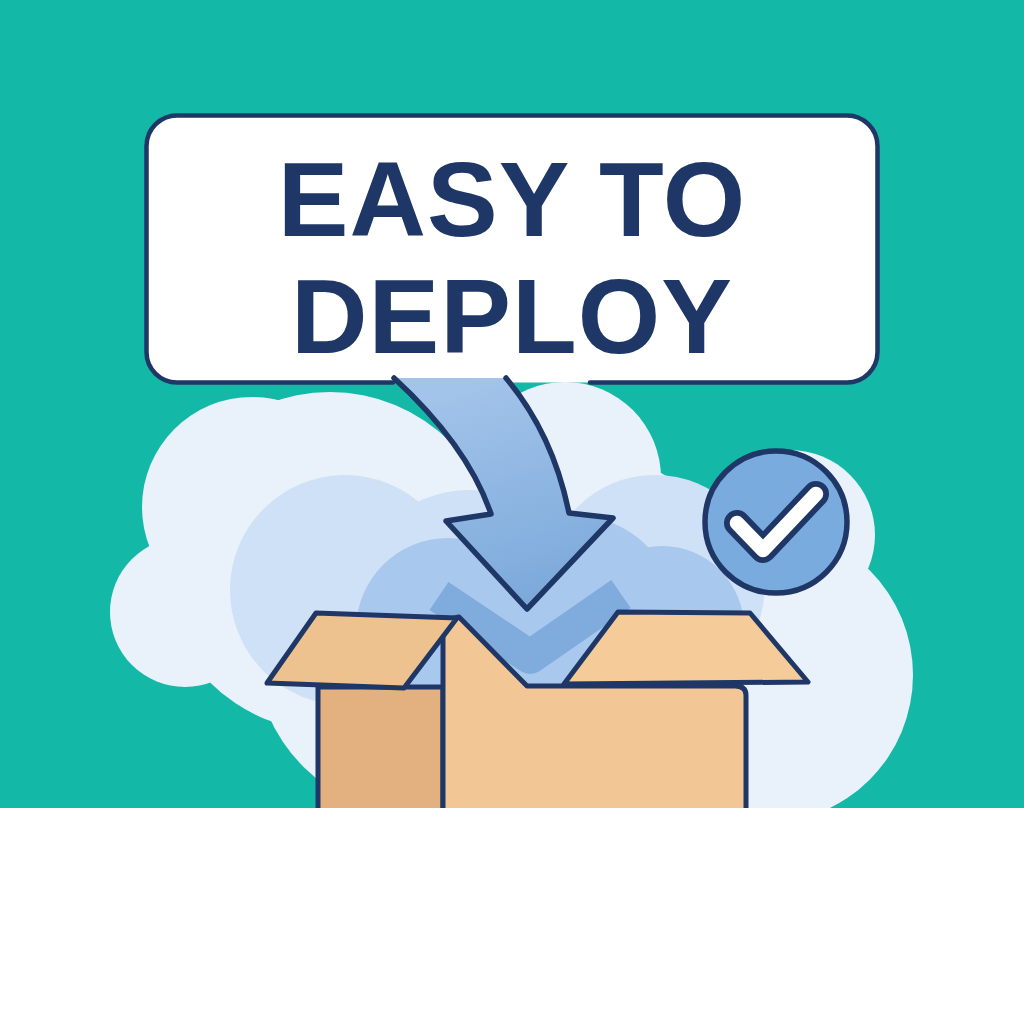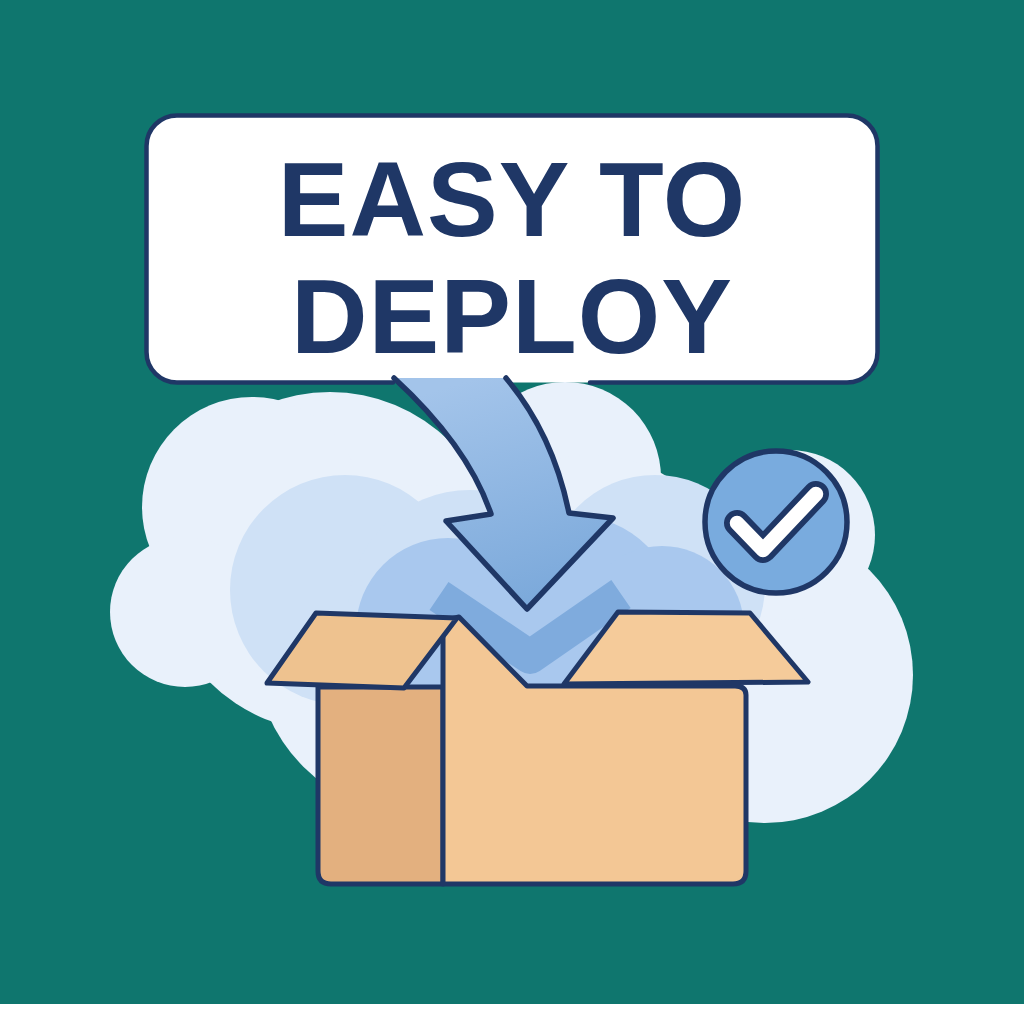--- a/index.html
+++ b/index.html
@@ -1,19 +1,19 @@
 <!DOCTYPE html>
 <html><head>
 <meta charset="utf-8">
 <style>
   html, body { margin: 0; padding: 0; background: #ffffff; }
   .canvas {
     position: relative;
-    width: 1024px; height: 1004px;
-    background: #0f766e;
+    width: 1024px; height: 808px;
+    background: #14b8a6;
     overflow: hidden;
     font-family: "Liberation Sans", sans-serif;
     text-align: center;
   }
   svg { display: block; }
   .caption-text {
     font-family: "Liberation Sans", sans-serif;
     font-weight: bold;
     font-size: 106px;
     letter-spacing: 1px;

